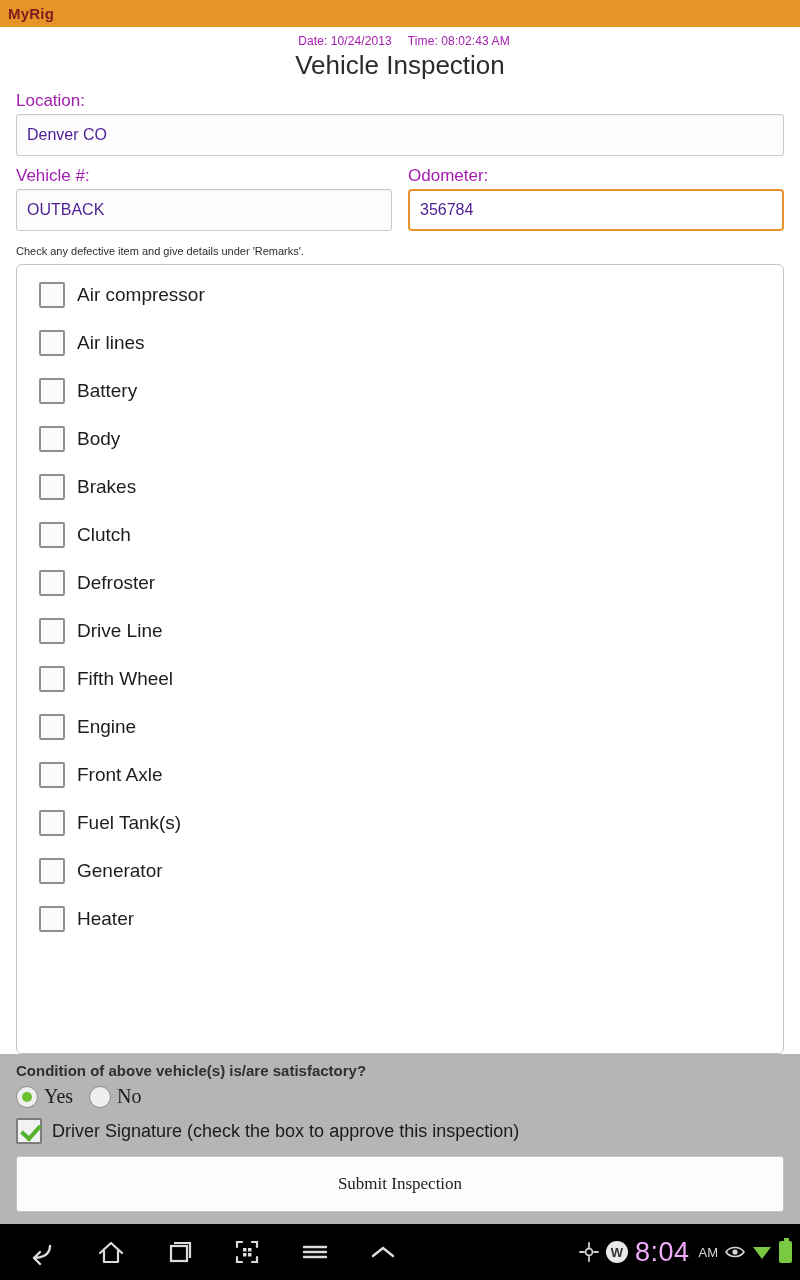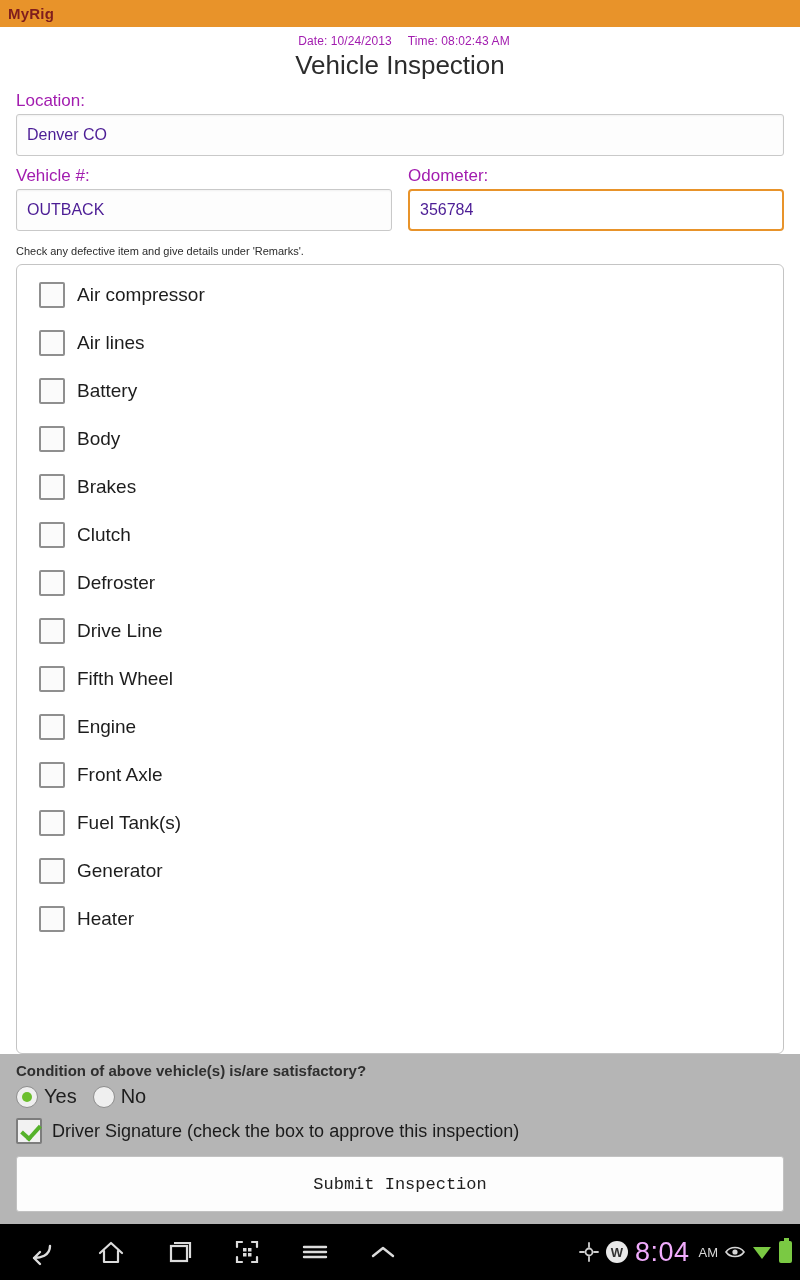--- a/index.html
+++ b/index.html
@@ -161,20 +161,21 @@
   .radio.on::after {
     content: "";
     width: 10px; height: 10px;
     border-radius: 50%;
     background: #6cbf2e;
   }
   .radio-label {
     font-size: 20px;
     color: #1d1d1d;
     margin-right: 10px;
+    font-family: Liberation Serif, serif;
   }
   .sig-row {
     display: flex;
     align-items: center;
     gap: 10px;
     margin-bottom: 12px;
   }
   .box.checked {
     background: #f2f2f2;
     position: relative;
@@ -194,21 +195,21 @@
     color: #1b1b1b;
   }
   .submit-btn {
     width: 100%;
     height: 56px;
     background: #fdfdfd;
     border: 1px solid #c2c2c2;
     border-radius: 3px;
     font-size: 17px;
     color: #212121;
-    font-family: Liberation Mono, monospace;
+    font-family: Liberation Serif, serif;
     cursor: pointer;
   }
 
   
   .navbar {
     flex: 0 0 auto;
     height: 56px;
     background: #000000;
     display: flex;
     align-items: center;

